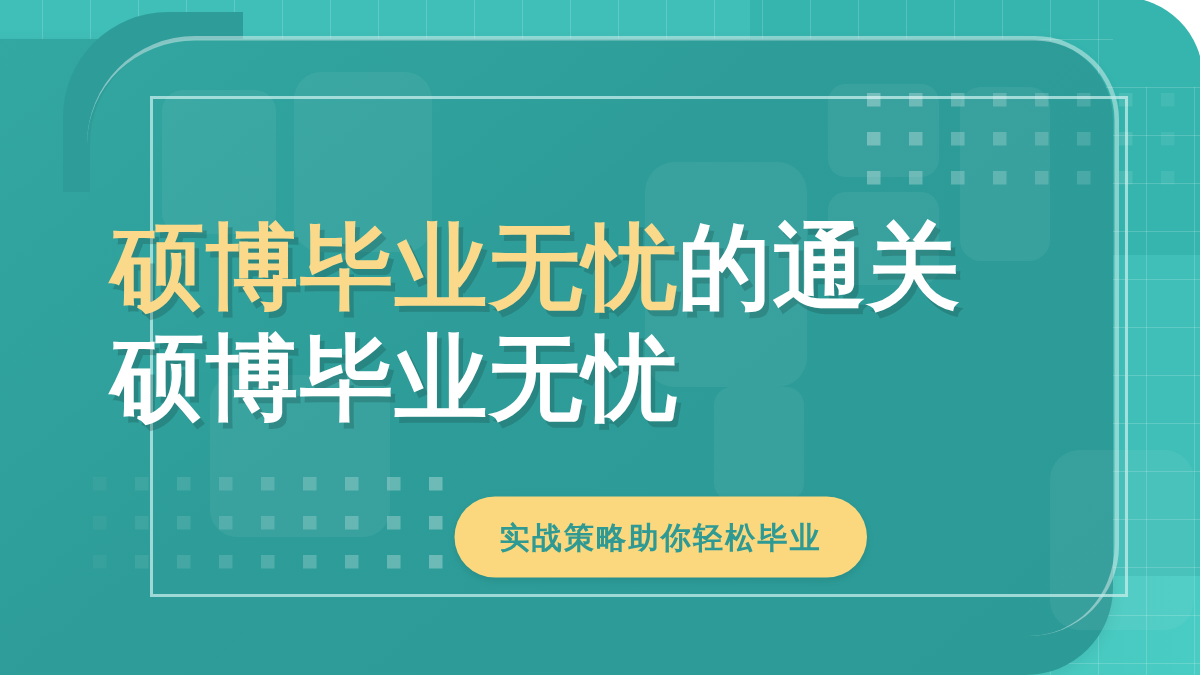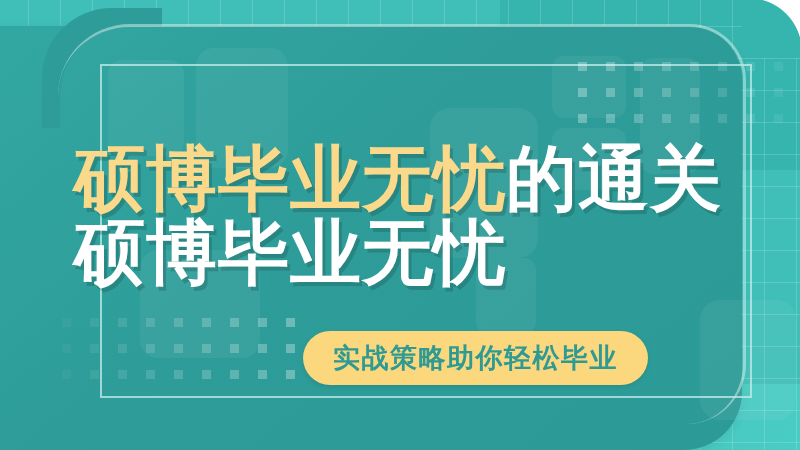--- a/index.html
+++ b/index.html
@@ -106,21 +106,21 @@
   .dot{width:9px;height:9px;background:#ffffff;}
 
   .dots-top{left:578px;top:62px;}
   .dots-top .dot-row{}
   .dots-bottom{left:62px;top:318px;}
 
   
   .headline{
     position:absolute;left:74px;top:142px;width:660px;
     font-weight:bold;
-    font-size:71px;
+    font-size:62px;
     line-height:74px;
     letter-spacing:1px;
     white-space:nowrap;
   }
   .hl-line{display:block;}
   .hl-accent{
     color:#FAD98A;
     text-shadow:3px 4px 0 rgba(25,78,76,0.30);
   }
   .hl-white{
@@ -131,21 +131,21 @@
   
   .badge{
     position:absolute;left:303px;top:331px;
     height:54px;padding:0 30px;
     display:flex;align-items:center;justify-content:center;
     background:#FBD87E;
     border-radius:27px;
     box-shadow:0 2px 5px rgba(0,0,0,0.10);
   }
   .badge-text{
-    color:#2E9A93;font-size:27px;font-weight:bold;letter-spacing:1.5px;
+    color:#2E9A93;font-size:20px;font-weight:bold;letter-spacing:1.5px;
     white-space:nowrap;
   }
 </style>
 </head>
 <body>
 
 <div id="canvas">
 
   <div class="bg-base"></div>
   <div class="bg-dark-lower"></div>

